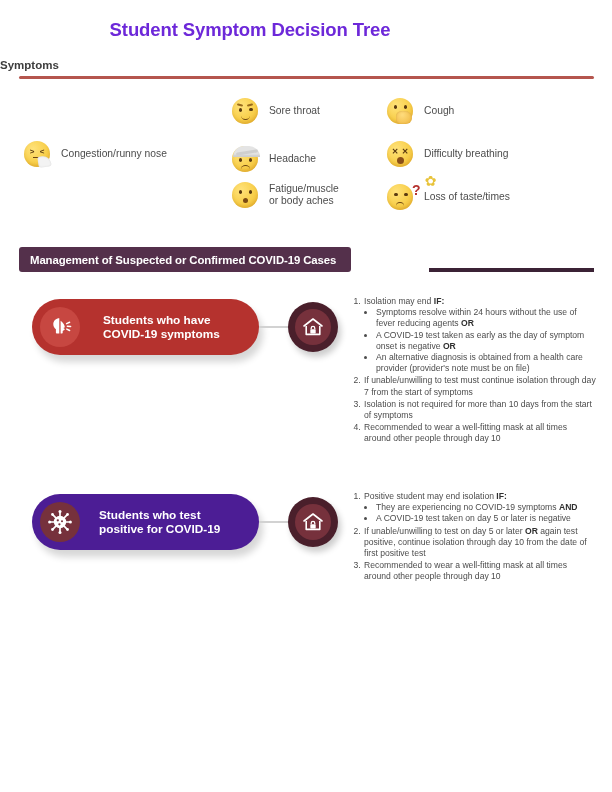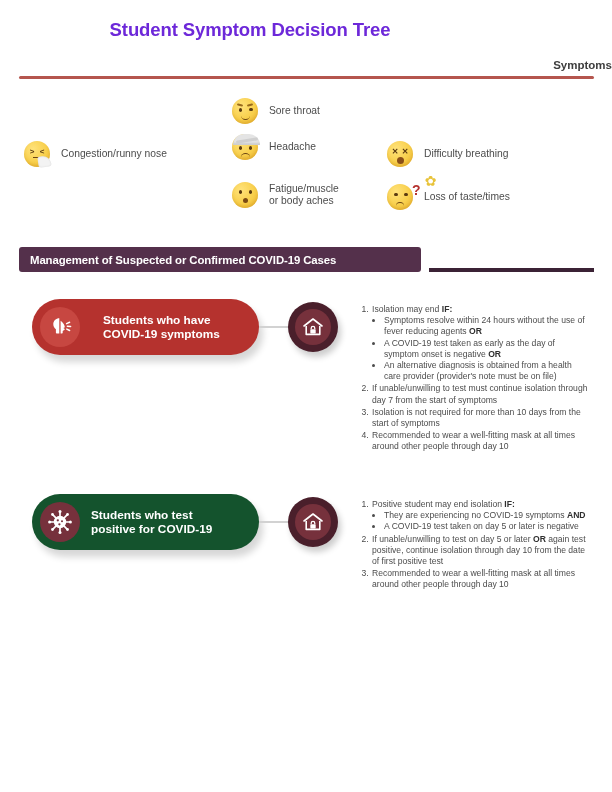--- a/index.html
+++ b/index.html
@@ -28,21 +28,21 @@
     color: #6d28d9;
     letter-spacing: -0.1px;
   }
 
   
   #symptoms-heading {
     position: absolute;
     top: 59px;
     left: 0;
     width: 612px;
-    text-align: right;
+    text-align: left;
     font-size: 11.5px;
     font-weight: bold;
     color: #3d3d3d;
   }
   #symptoms-rule {
     position: absolute;
     top: 76px;
     left: 19px;
     width: 575px;
     height: 3.4px;
@@ -212,21 +212,21 @@
     line-height: 15px;
     color: #e8c33a;
     font-family: "DejaVu Sans", sans-serif;
   }
 
   
   #management-banner {
     position: absolute;
     top: 247px;
     left: 19px;
-    width: 402px;
+    width: 332px;
     height: 25px;
     background: #54304b;
     border-radius: 3px;
     display: flex;
     align-items: center;
   }
   #management-banner-label {
     color: #ffffff;
     font-size: 11.4px;
     font-weight: bold;
@@ -252,21 +252,21 @@
     left: 32px;
     top: 3px;
     width: 227px;
     height: 56px;
     border-radius: 28px;
     display: flex;
     align-items: center;
     box-shadow: 4px 7px 7px rgba(0,0,0,.16);
   }
   .pill.symptoms { background: #b5322e; gap: 12px; }
-  .pill.positive { background: #14532d; }
+  .pill.positive { background: #4c1d95; gap: 8px; }
 
   .pill-icon {
     width: 40px; height: 40px;
     flex: 0 0 40px;
     margin-left: 8px;
     border-radius: 50%;
     display: flex; align-items: center; justify-content: center;
     position: relative;
   }
   .pill.symptoms .pill-icon { background: #c74741; }
@@ -316,21 +316,21 @@
   }
   .detail-title {
     font-size: 13.3px;
     font-weight: bold;
     color: #3b3b3b;
     line-height: 15.8px;
     white-space: pre-line;
     margin-bottom: 3px;
   }
   ol.steps {
-    margin: 8px;
+    margin: 0;
     padding-left: 15px;
     font-size: 8.6px;
     line-height: 11.2px;
     color: #4c4c4c;
   }
   ol.steps > li { margin-bottom: 1px; padding-left: 1px; }
   ul.substeps {
     margin: 0;
     padding-left: 12px;
     list-style-type: disc;
@@ -368,21 +368,21 @@
           <span class="brow l"></span>
           <span class="brow r"></span>
           <span class="eye l" style="top:10px;"></span>
           <span class="eye r" style="top:10px;width:4.5px;height:2.6px;border-radius:3px;"></span>
           <span class="mouth" style="top:17px;"></span>
         </span>
     </span>
     <span class="sym-label">Sore throat</span>
   </div>
 
-  <div class="sym-item" style="left:208px; top:40px;">
+  <div class="sym-item" style="left:208px; top:52px;">
     <span class="sym-emoji">
       <span class="face">
           <span class="eye l" style="top:12px;"></span>
           <span class="eye r" style="top:12px;"></span>
           <span class="mouth frown" style="top:19px;"></span>
           <span class="bandage"></span>
         </span>
     </span>
     <span class="sym-label">Headache</span>
   </div>
@@ -392,20 +392,30 @@
       <span class="face">
           <span class="eye l" style="top:8px;"></span>
           <span class="eye r" style="top:8px;"></span>
           <span class="mouth o"></span>
         </span>
     </span>
     <span class="sym-label">Fatigue/muscle
 or body aches</span>
   </div>
 
+  <div class="sym-item" style="left:363px; top:4px;">
+    <span class="sym-emoji">
+      <span class="face">
+          <span class="eye l" style="top:7px;"></span>
+          <span class="eye r" style="top:7px;"></span>
+          <span class="hand"></span>
+        </span>
+    </span>
+    <span class="sym-label">Cough</span>
+  </div>
 
   <div class="sym-item" style="left:363px; top:47px;">
     <span class="sym-emoji">
       <span class="face">
           <span class="xeye l">✕</span>
           <span class="xeye r">✕</span>
           <span class="mouth big-o"></span>
         </span>
     </span>
     <span class="sym-label">Difficulty breathing</span>

